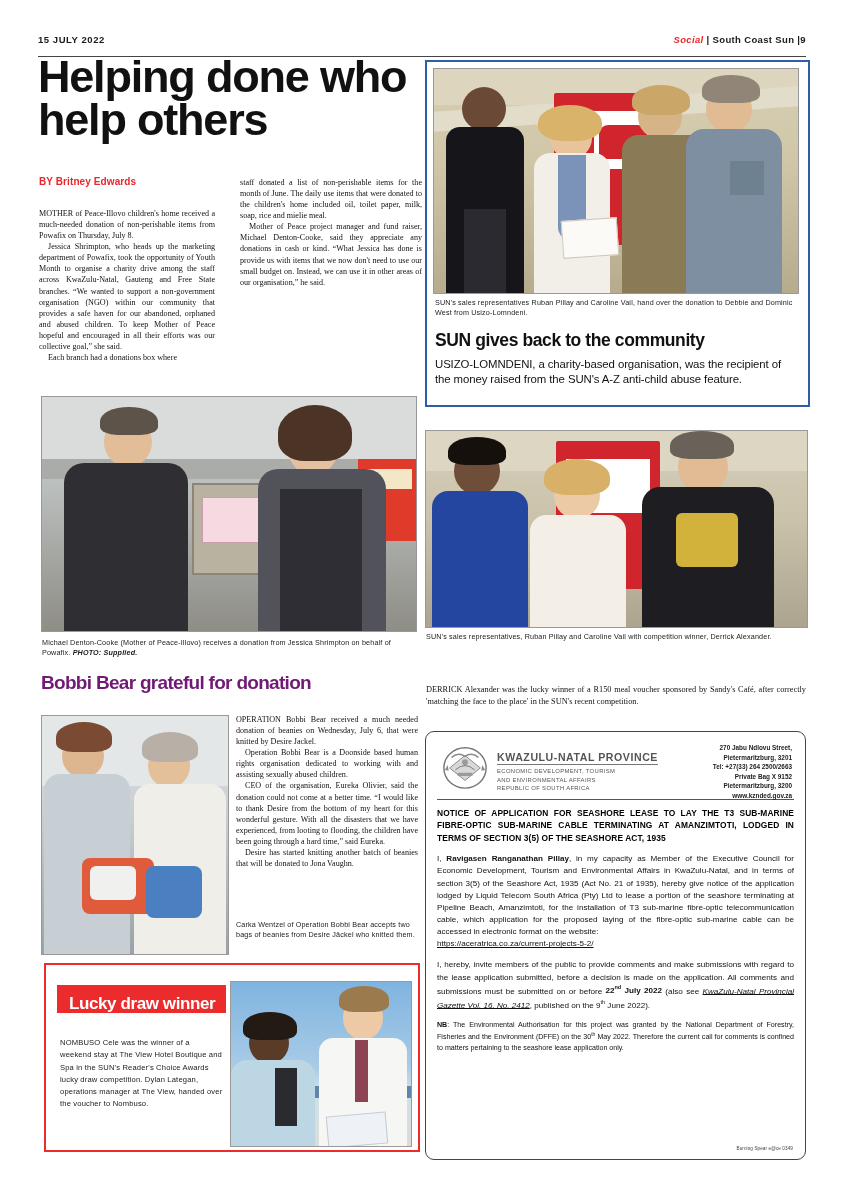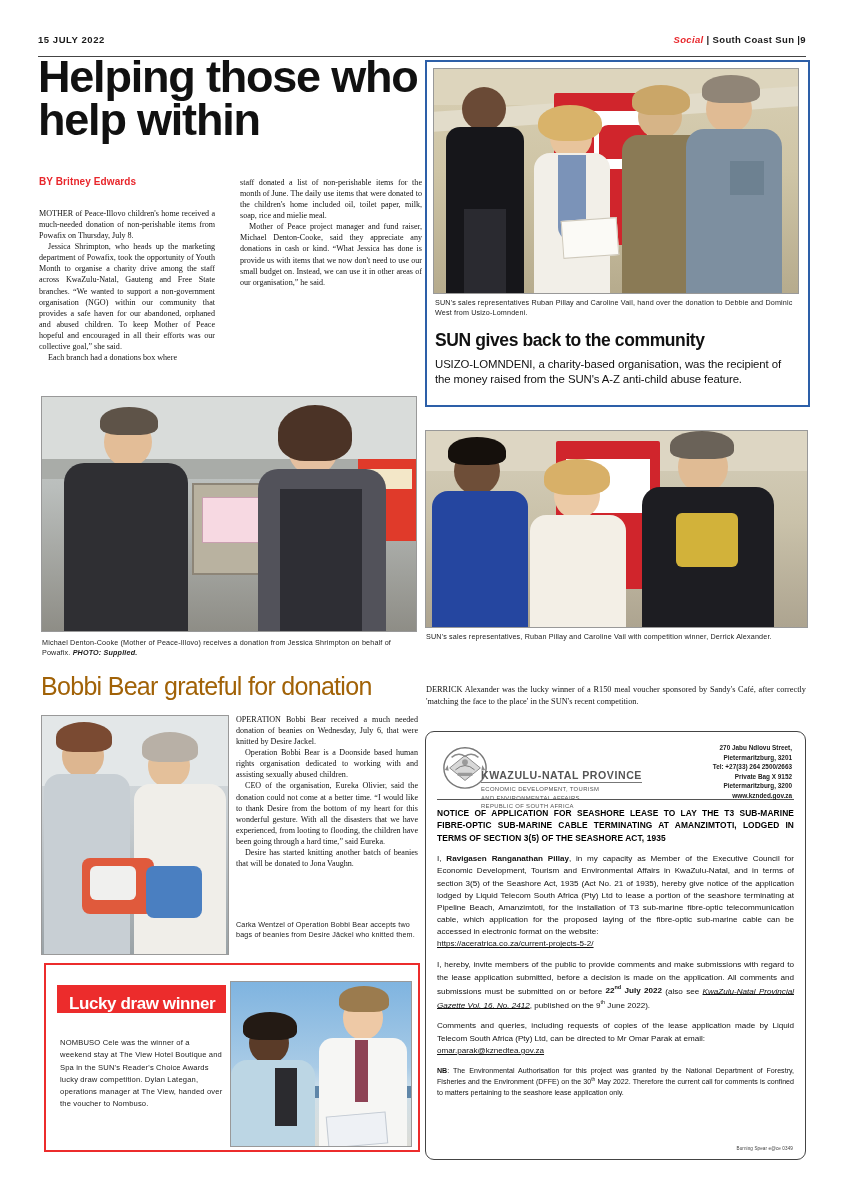--- a/index.html
+++ b/index.html
@@ -75,21 +75,21 @@
   .standfirst {
     font-size:11.4px; line-height:1.33; color:#111; letter-spacing:-.1px;
   }
 
   .sectionhead {
     font-size:17.5px; letter-spacing:-.3px; color:#111;
   }
 
   
   .bigheadline {
-    font-size:25px; letter-spacing:-.7px; color:#a16207;
+    font-size:19px; letter-spacing:-.7px; color:#701a75;font-weight:bold;
   }
 
   
   .luckybox {
     position:absolute; left:44px; top:963px; width:372px; height:185px;
     border:2.4px solid #ec2c2c; background:#fff;
   }
   .luckytag {
     position:absolute; left:11px; top:20px; width:169px; height:28px;
     background:#ec2c2c;
@@ -104,21 +104,21 @@
   }
 
   
   .notice {
     position:absolute; left:425px; top:731px; width:381px; height:429px;
     border:1px solid #444; border-radius:9px; background:#fff;
     box-sizing:border-box; padding:9px 11px 6px 11px;
   }
   .notice-top { position:relative; height:56px; }
   .crest { position:absolute; left:3px; top:2px; width:50px; height:48px; }
-  .dept { position:absolute; left:44px; top:6px;margin-top:18px; }
+  .dept { position:absolute; left:60px; top:6px; }
   .dept .kzn {
     font-size:10.6px; font-weight:bold; color:#555; letter-spacing:.55px;
     border-bottom:1px solid #777; padding-bottom:1px; display:inline-block;
   }
   .dept .sub {
     font-size:5.9px; color:#555; letter-spacing:.35px; line-height:1.45;
     margin-top:2px;
   }
   .addr {
     position:absolute; right:2px; top:2px; text-align:right;
@@ -152,21 +152,21 @@
 </head>
 <body>
 
 <div class="page">
 
   <div class="masthead">
     <div class="date">15 JULY 2022</div>
     <div class="folio"><span class="sec">Social</span><span> | </span><span>South Coast Sun </span><span>|9</span></div>
   </div>
 
-  <div class="headline">Helping those who help within</div>
+  <div class="headline">Helping done who help others</div>
   <div class="byline">BY Britney Edwards</div>
 
   <div class="bodytext" id="col-a">
     <p class="first">MOTHER of Peace-Illovo children's home received a much-needed donation of non-perishable items from Powafix on Thursday, July 8.</p>
     <p>Jessica Shrimpton, who heads up the marketing department of Powafix, took the opportunity of Youth Month to organise a charity drive among the staff across KwaZulu-Natal, Gauteng and Free State branches. “We wanted to support a non-government organisation (NGO) within our community that provides a safe haven for our abandoned, orphaned and abused children. To keep Mother of Peace hopeful and encouraged in all their efforts was our collective goal,” she said.</p>
     <p>Each branch had a donations box where</p>
   </div>
 
   <div class="bodytext" id="col-b">
     <p class="first">staff donated a list of non-perishable items for the month of June. The daily use items that were donated to the children's home included oil, toilet paper, milk, soap, rice and mielie meal.</p>
@@ -325,20 +325,19 @@
         <div>www.kznded.gov.za</div>
       </div>
     </div>
     <hr>
     <div class="notice-title">NOTICE OF APPLICATION FOR SEASHORE LEASE TO LAY THE T3 SUB-MARINE FIBRE-OPTIC SUB-MARINE CABLE TERMINATING AT AMANZIMTOTI, LODGED IN TERMS OF SECTION 3(5) OF THE SEASHORE ACT, 1935</div>
 
     <p><span>I, </span><b>Ravigasen Ranganathan Pillay</b><span>, in my capacity as Member of the Executive Council for Economic Development, Tourism and Environmental Affairs in KwaZulu-Natal, and in terms of section 3(5) of the Seashore Act, 1935 (Act No. 21 of 1935), hereby give notice of the application lodged by Liquid Telecom South Africa (Pty) Ltd to lease a portion of the seashore terminating at Pipeline Beach, Amanzimtoti, for the installation of T3 sub-marine fibre-optic telecommunication cable, which application for the proposed laying of the fibre-optic sub-marine cable can be accessed in electronic format on the website:</span><br><span class="u">https://aceratrica.co.za/current-projects-5-2/</span></p>
 
     <p><span>I, hereby, invite members of the public to provide comments and make submissions with regard to the lease application submitted, before a decision is made on the application. All comments and submissions must be submitted on or before </span><b><span>22</span><sup>nd</sup><span> July 2022</span></b><span> (also see </span><span class="gaz">KwaZulu-Natal Provincial Gazette Vol. 16, No. 2412</span><span>, published on the 9</span><sup>th</sup><span> June 2022).</span></p>
 
-    <p><span>Comments and queries, including requests of copies of the lease application made by Liquid Telecom South Africa (Pty) Ltd, can be directed to Mr Omar Parak at email:</span><br><span class="u">omar.parak@kznedtea.gov.za</span></p>
 
     <p class="nb"><b>NB</b><span>: The Environmental Authorisation for this project was granted by the National Department of Forestry, Fisheries and the Environment (DFFE) on the 30</span><sup>th</sup><span> May 2022. Therefore the current call for comments is confined to matters pertaining to the seashore lease application only.</span></p>
 
     <div class="credit">Burning Spear e@ce 0349</div>
   </div>
 
 </div>
 
 </body></html>

